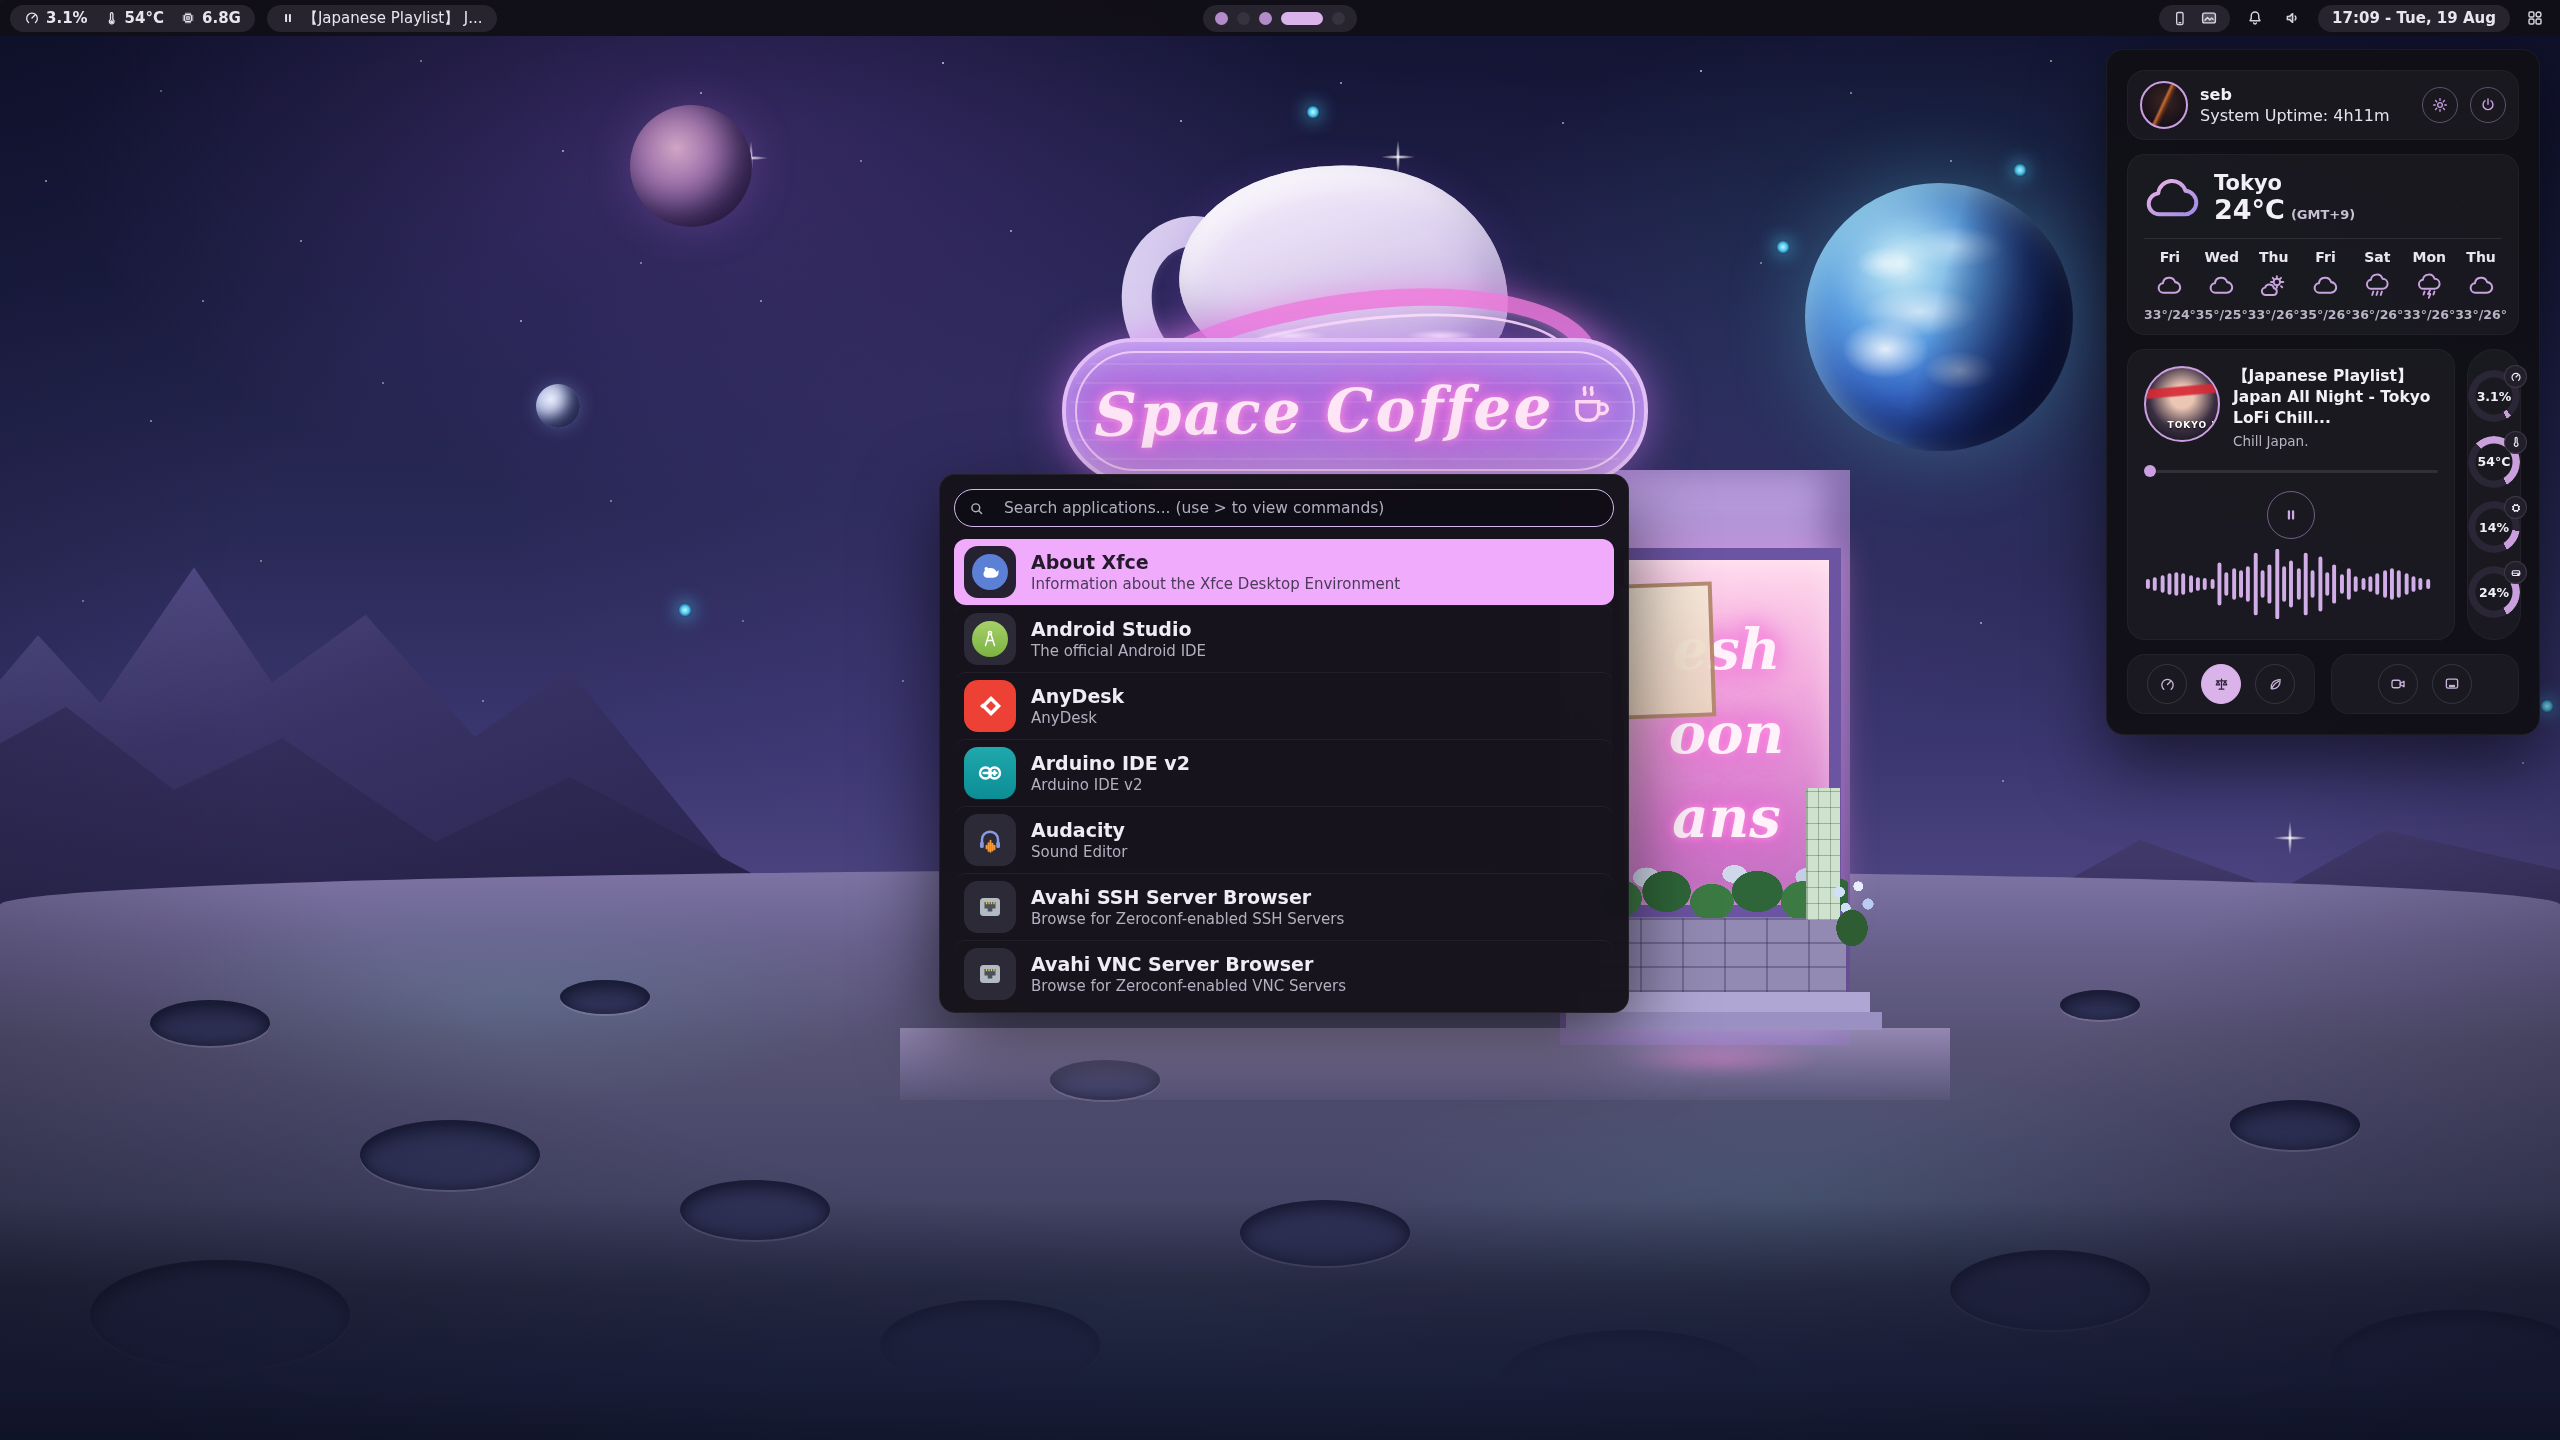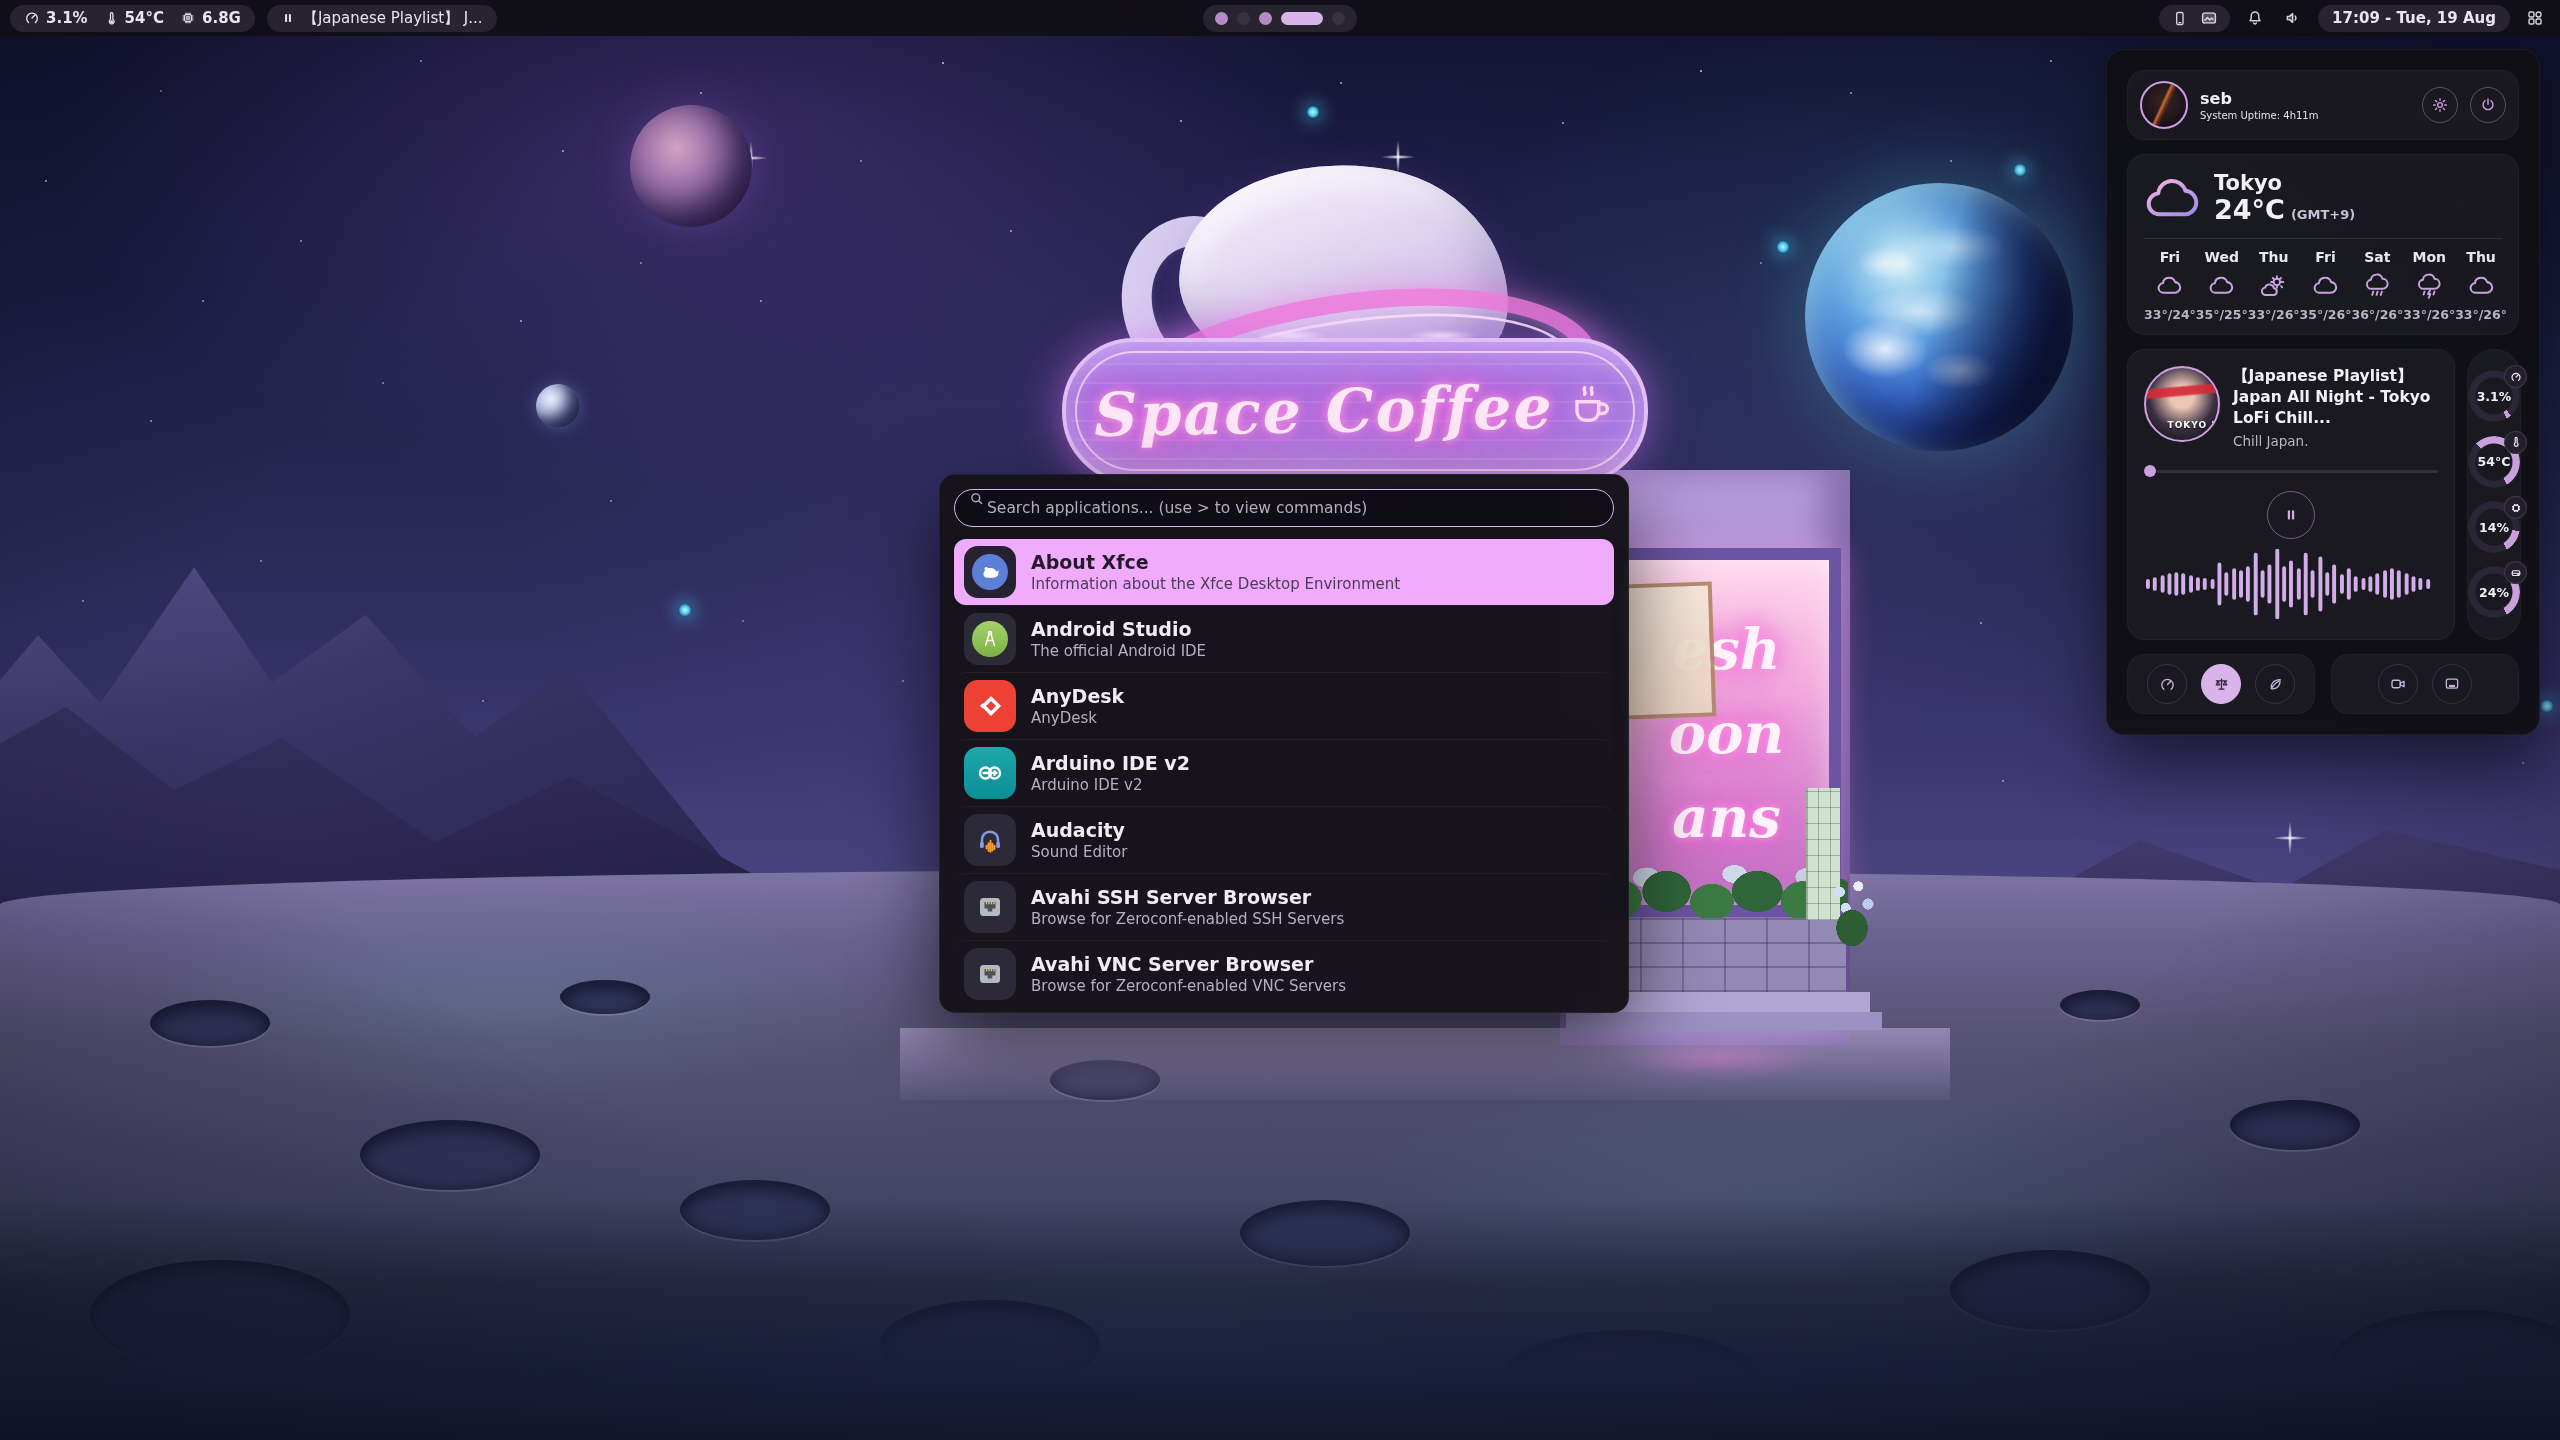--- a/index.html
+++ b/index.html
@@ -153,21 +153,21 @@
   .ws-dot[data-state="occupied"]{background:#b48bc9}
   .ws-dot[data-state="active"]{width:42px;background:#d9b3ea}
   .tb-right{margin-left:auto;display:flex;gap:12px;padding-right:12px}
   .tb-ic{color:#d6d2de;display:flex;align-items:center;justify-content:center;width:26px;height:26px;border-radius:50%}
   .clock-pill{font-weight:700}
 
   
   #launcher{position:absolute;left:939px;top:474px;width:690px;height:539px;z-index:15;
     background:rgba(21,18,27,.98);border:1px solid rgba(255,255,255,.06);border-radius:16px;
     box-shadow:0 30px 80px rgba(0,0,0,.6);padding:14px;box-sizing:border-box;}
-  .search{display:flex;gap:0;height:36px;border-radius:19px;border:1.6px solid #d4b9ec;
+  .search{display:flex;align-items:center;gap:17px;height:36px;border-radius:19px;border:1.6px solid #d4b9ec;
     background:rgba(10,8,14,.55);padding:0 13px;color:#b6afc2}
   .search input{flex:1;background:transparent;border:none;outline:none;color:#e8e4ee;font-size:15.5px;
     font-family:inherit}
   .search input::placeholder{color:#b3adbf}
   .list{margin-top:12px}
   .row{display:flex;align-items:center;gap:15px;height:66px;border-radius:12px;padding:0 10px}
   .row + .row{border-top:1px solid rgba(255,255,255,.05)}
   .row.sel{background:#f0abfc;border-top:none}
   .tile{width:52px;height:52px;border-radius:14px;background:#2d2a38;display:flex;align-items:center;justify-content:center;flex:none}
   .row.sel .tile{background:#262130}
@@ -183,21 +183,21 @@
   #sidebar{position:absolute;left:2106px;top:49px;width:434px;height:686px;z-index:15;
     background:rgba(17,15,22,.97);border:1px solid rgba(255,255,255,.05);border-radius:18px;
     box-shadow:0 30px 70px rgba(0,0,0,.55);padding:20px;box-sizing:border-box;
     display:flex;flex-direction:column;gap:14px;color:#f2eff6}
   .card{background:rgba(255,255,255,.04);border:1px solid rgba(255,255,255,.04);border-radius:18px}
   .user{display:flex;align-items:center;gap:12px;padding:10px 12px}
   .avatar{width:44px;height:44px;border-radius:50%;border:2px solid #cb9fe2;flex:none;
     background:linear-gradient(115deg,transparent 44%,rgba(222,122,52,.85) 48%,rgba(150,60,20,.5) 53%,transparent 58%),
     radial-gradient(circle at 50% 40%,#3a2420,#17101a 72%);}
   .uname{font-size:16px;font-weight:700}
-  .uptime{font-size:10px;color:#e6e2ec;margin-top:2px}
+  .uptime{font-size:16px;color:#e6e2ec;margin-top:2px}
   .uspacer{flex:1}
   .cbtn{width:34px;height:34px;border-radius:50%;border:1px solid rgba(203,159,226,.4);color:#cb9fe2;
     display:flex;align-items:center;justify-content:center}
   .weather{padding:16px 16px 12px}
   .whead{display:flex;align-items:center;gap:14px}
   .wcity{font-size:21px;font-weight:800}
   .wtemp{font-size:27px;font-weight:800;line-height:1.1}
   .wgmt{font-size:13px;color:#c6c0d2;font-weight:600;margin-left:6px}
   .wdiv{height:1px;background:rgba(255,255,255,.09);margin:13px 0 10px}
   .fgrid{display:grid;grid-template-columns:repeat(7,1fr);text-align:center}

